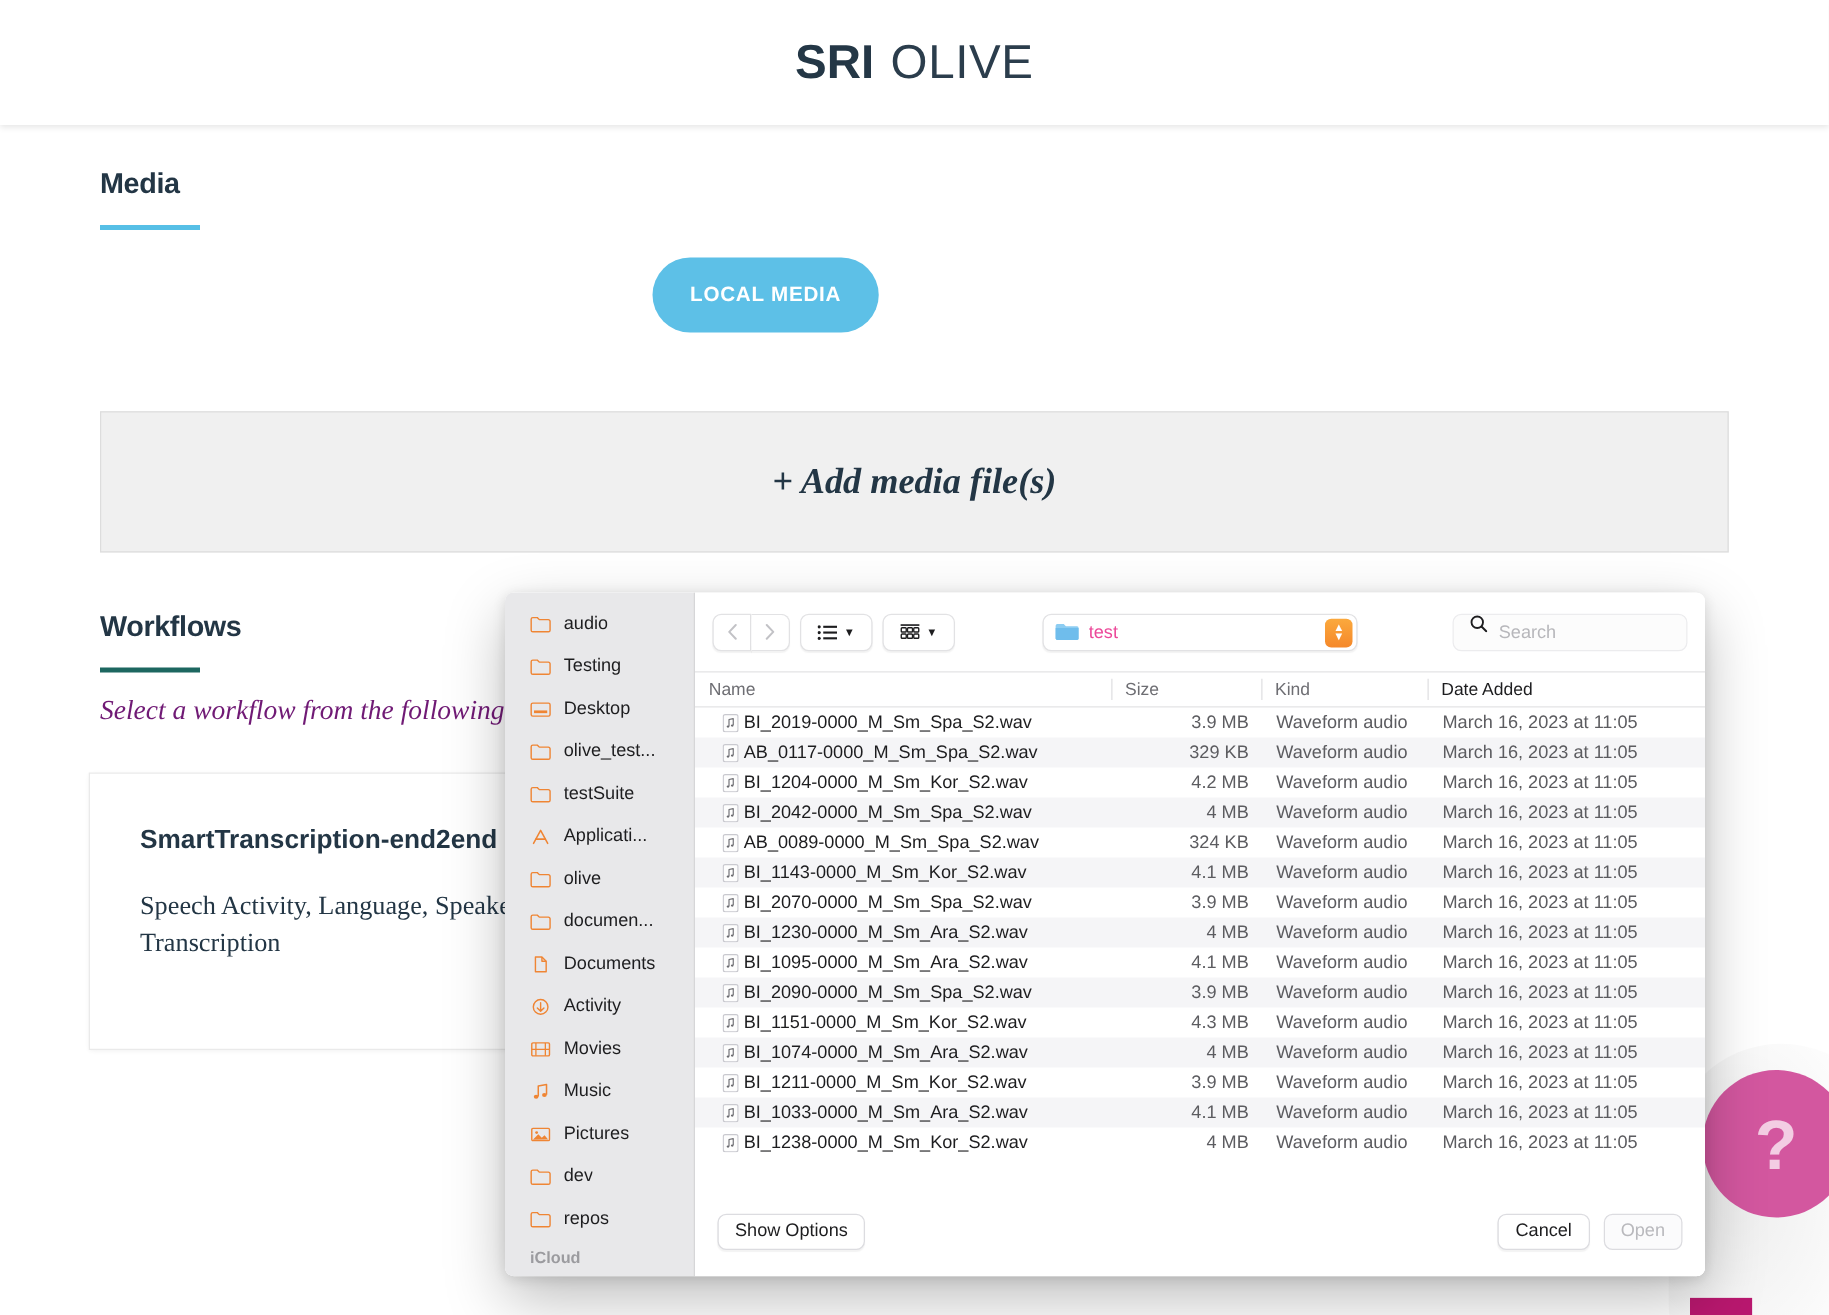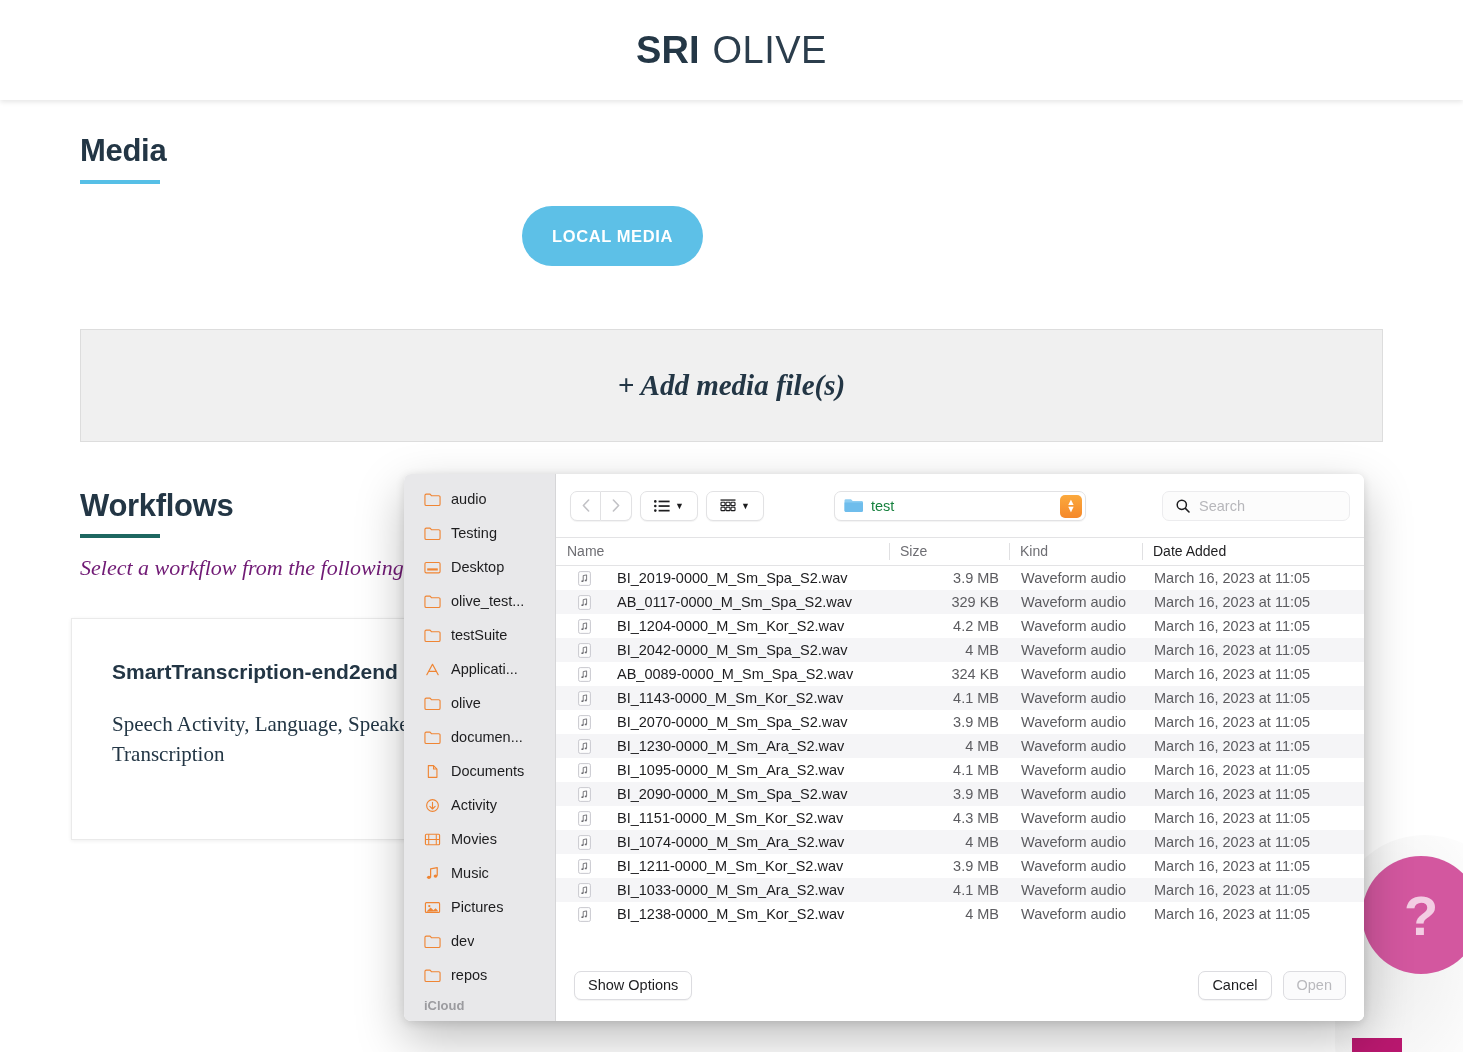--- a/index.html
+++ b/index.html
@@ -31,21 +31,21 @@
     font-weight: 300; font-size: 38px; color: #2b3d4c;
     margin-left: 13px; letter-spacing: 0.5px;
   }
 
   
   .page { position: absolute; top: 100px; left: 0; width: 1463px; height: 952px; background: #fff; }
 
   .section-title {
     position: absolute;
     font-family: "Liberation Sans", sans-serif;
-    font-weight: bold; font-size: 31px; color: #233645;
+    font-weight: bold; font-size: 23px; color: #233645;
     letter-spacing: -0.3px;
   }
   .section-rule { position: absolute; height: 4px; }
 
   #media-title { left: 80px; top: 33px; }
   #media-rule  { left: 80px; top: 80px; width: 80px; background: #56bfe6; }
 
   
   .pill-row { position: absolute; top: 106px; left: 0; width: 1225px; display: flex; justify-content: center; gap: 9px; }
   .pill {
@@ -180,34 +180,34 @@
   .view-btn { width: 58px; gap: 5px; }
   .chev { font-size: 9px; color: #1d1d1f; }
 
   .path-popup {
     position: absolute; left: 50%; transform: translateX(-50%);
     width: 252px; height: 30px;
     border: 1px solid #e2e2e4; background: #fff; border-radius: 7px;
     display: flex; align-items: center; padding-left: 9px; gap: 8px;
     box-shadow: 0 1px 1px rgba(0,0,0,0.05); cursor: default;
   }
-  .path-popup .pp-label { font-size: 14.5px; color: #15803d; }
+  .path-popup .pp-label { font-size: 14.5px; color: #ec4899; }
   .stepper {
     position: absolute; right: 3px; top: 3px;
     width: 22px; height: 23px; border-radius: 5px;
     background: linear-gradient(#fba93d, #f5882a);
     display: flex; flex-direction: column; align-items: center; justify-content: center;
     color: #fff; line-height: 7px; font-size: 9px;
   }
 
   .search-box {
     position: absolute; right: 14px;
     width: 188px; height: 30px;
     border: 1px solid #ececee; background: #fcfcfc; border-radius: 7px;
-    display: flex; align-items: center; padding-left: 13px; gap: 7px;
+    display: flex; padding-left: 13px; gap: 7px;
     cursor: text;
   }
   .search-box input {
     border: none; outline: none; background: transparent;
     font-family: "Liberation Sans", sans-serif; font-size: 14.5px;
     color: #1d1d1f; width: 140px;
   }
   .search-box input::placeholder { color: #b7b7bb; }
 
   
@@ -227,21 +227,21 @@
   .th-date { width: 210px; color: #1d1d1f; font-weight: normal; }
 
   
   .fd-rows { height: 384px; overflow: hidden; }
   .fd-row {
     height: 24px; display: flex; align-items: center;
     font-size: 14.5px; color: #1d1d1f;
   }
   .fd-row.alt { background: #f5f5f7; }
   .cell { overflow: hidden; white-space: nowrap; }
-  .c-name { width: 333px; display: flex; align-items: center; gap: 26px; padding-left: 22px; }
+  .c-name { width: 333px; display: flex; align-items: center; gap: 4px; padding-left: 22px; }
   .c-size { width: 120px; text-align: right; padding-right: 10px; color: #5c5c60; }
   .c-kind { width: 133px; padding-left: 12px; color: #5c5c60; }
   .c-date { width: 222px; padding-left: 12px; color: #5c5c60; }
   .audio-ico { width: 13px; height: 15px; flex: 0 0 13px; }
 
   
   .fd-footer {
     position: absolute; bottom: 0; left: 0;
     width: 808px; height: 72px; background: #ffffff;
     display: flex; align-items: center; padding: 0 18px;

